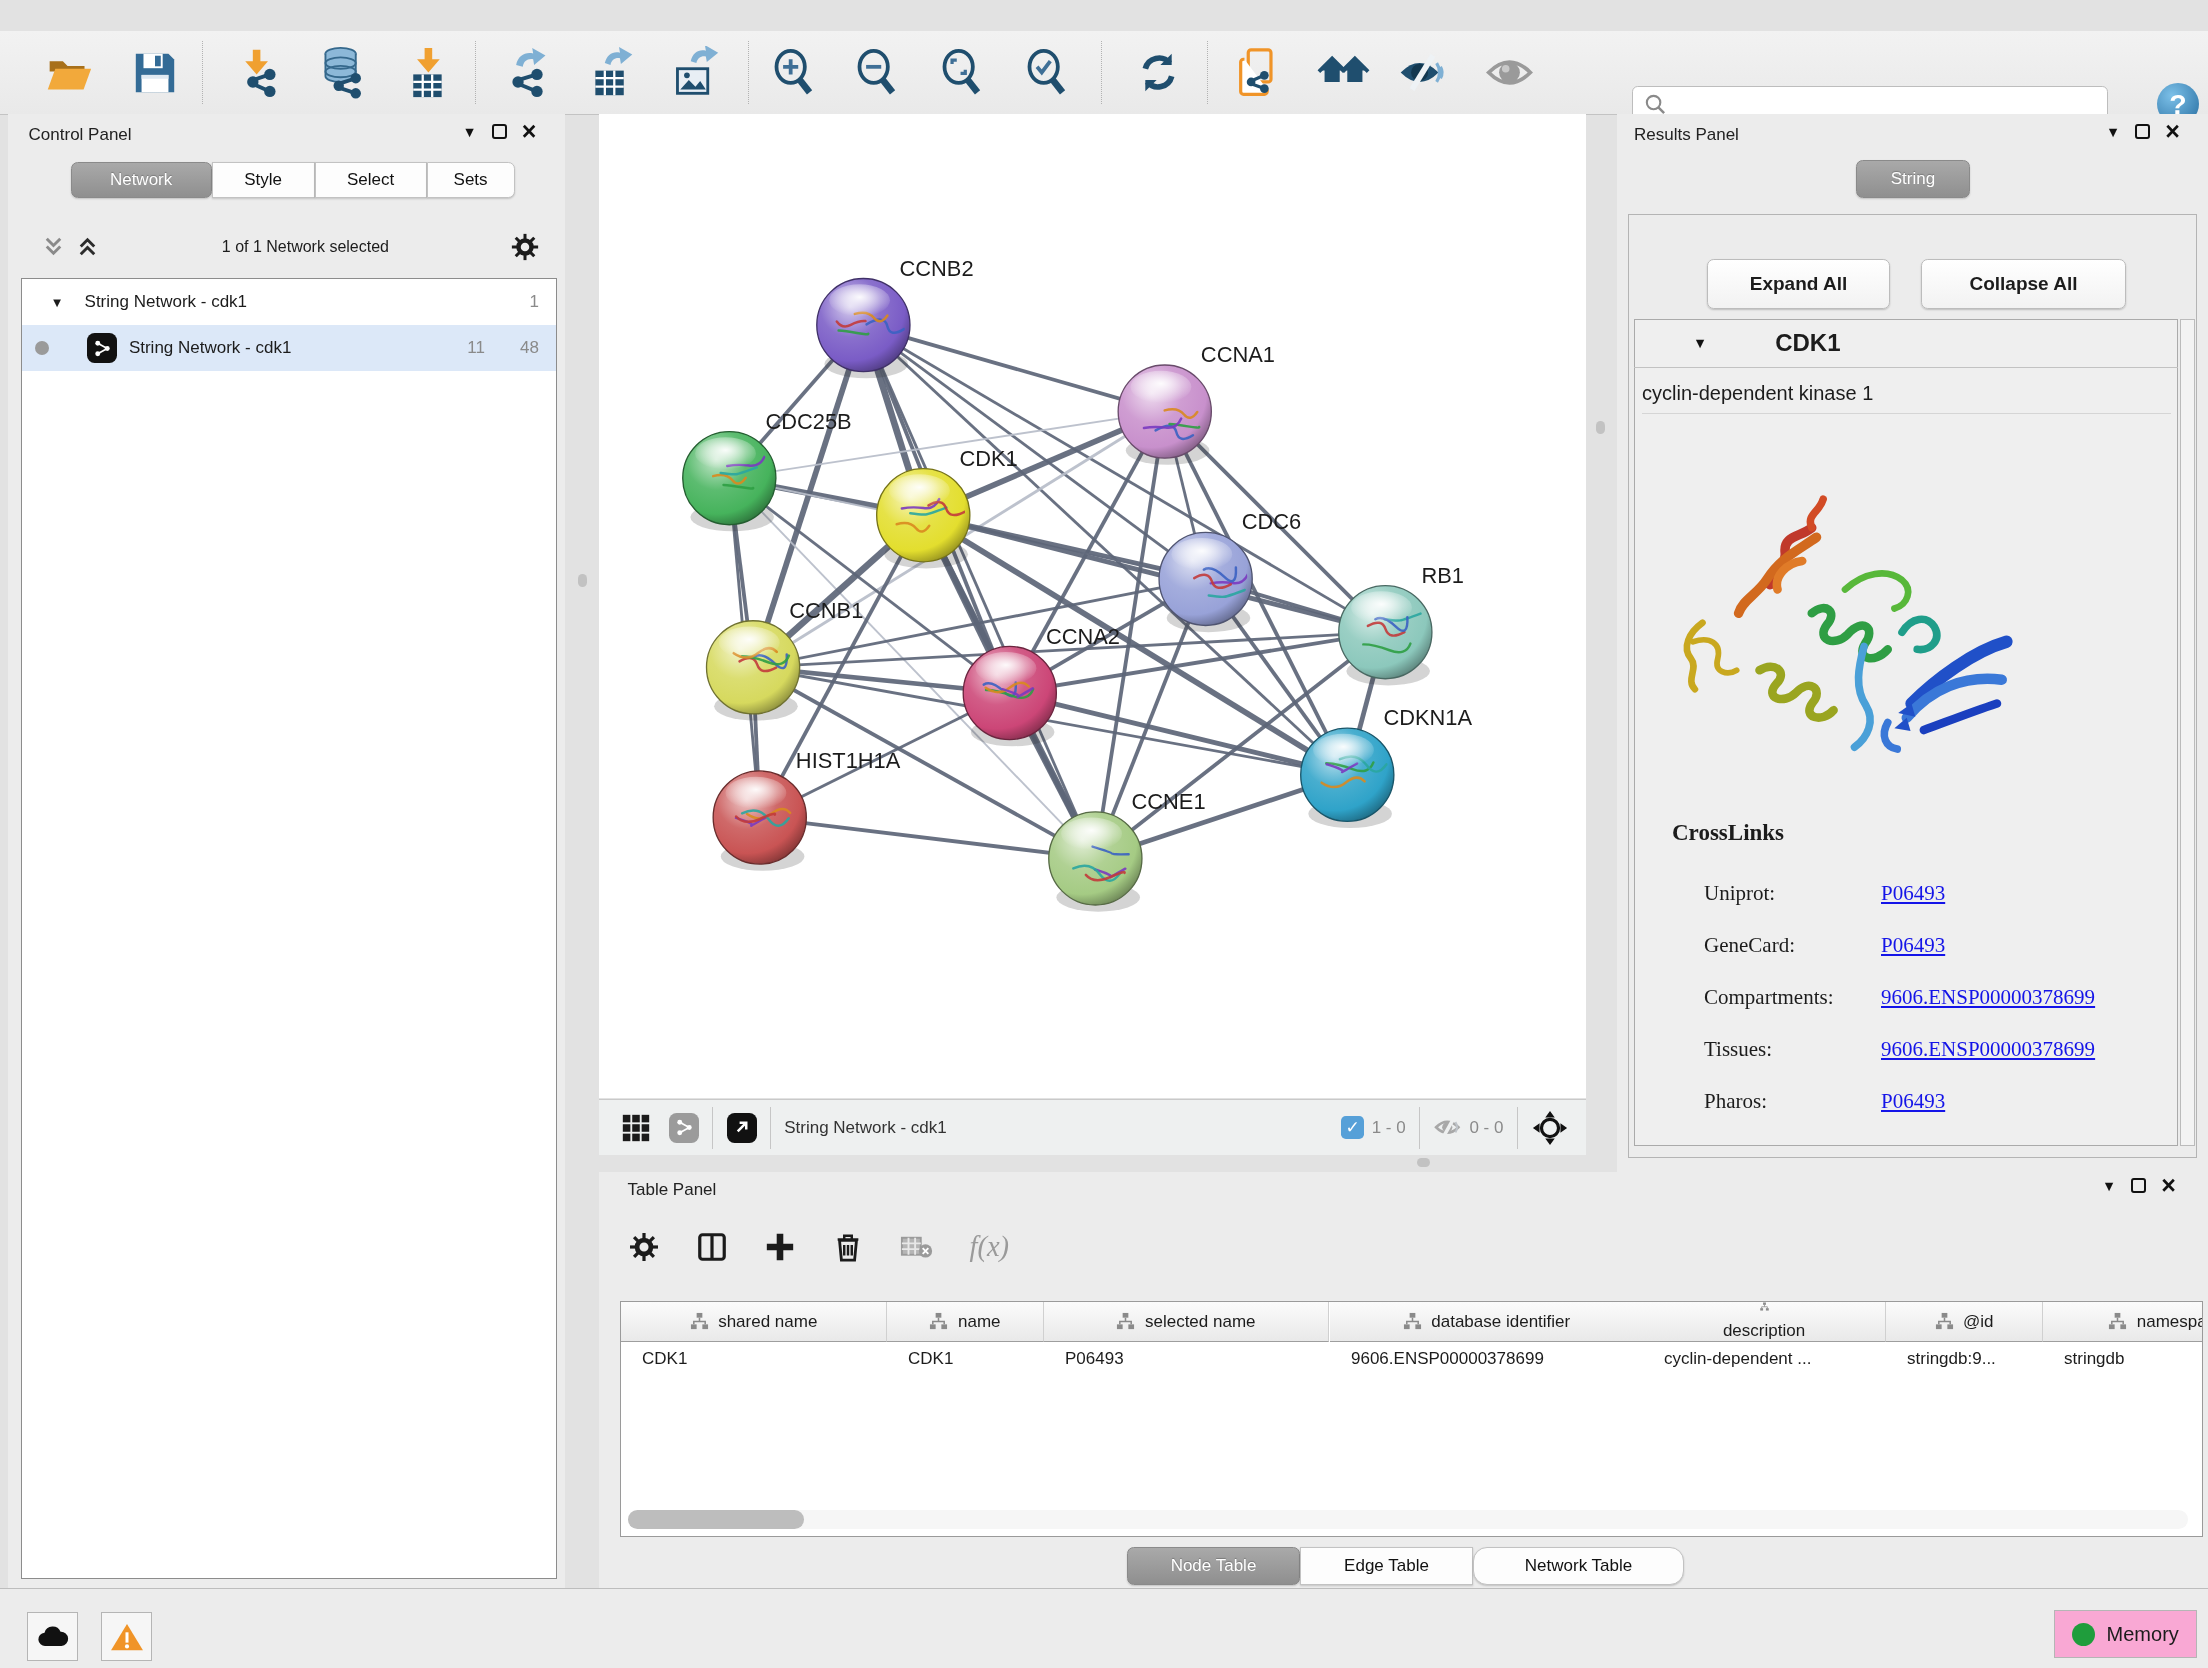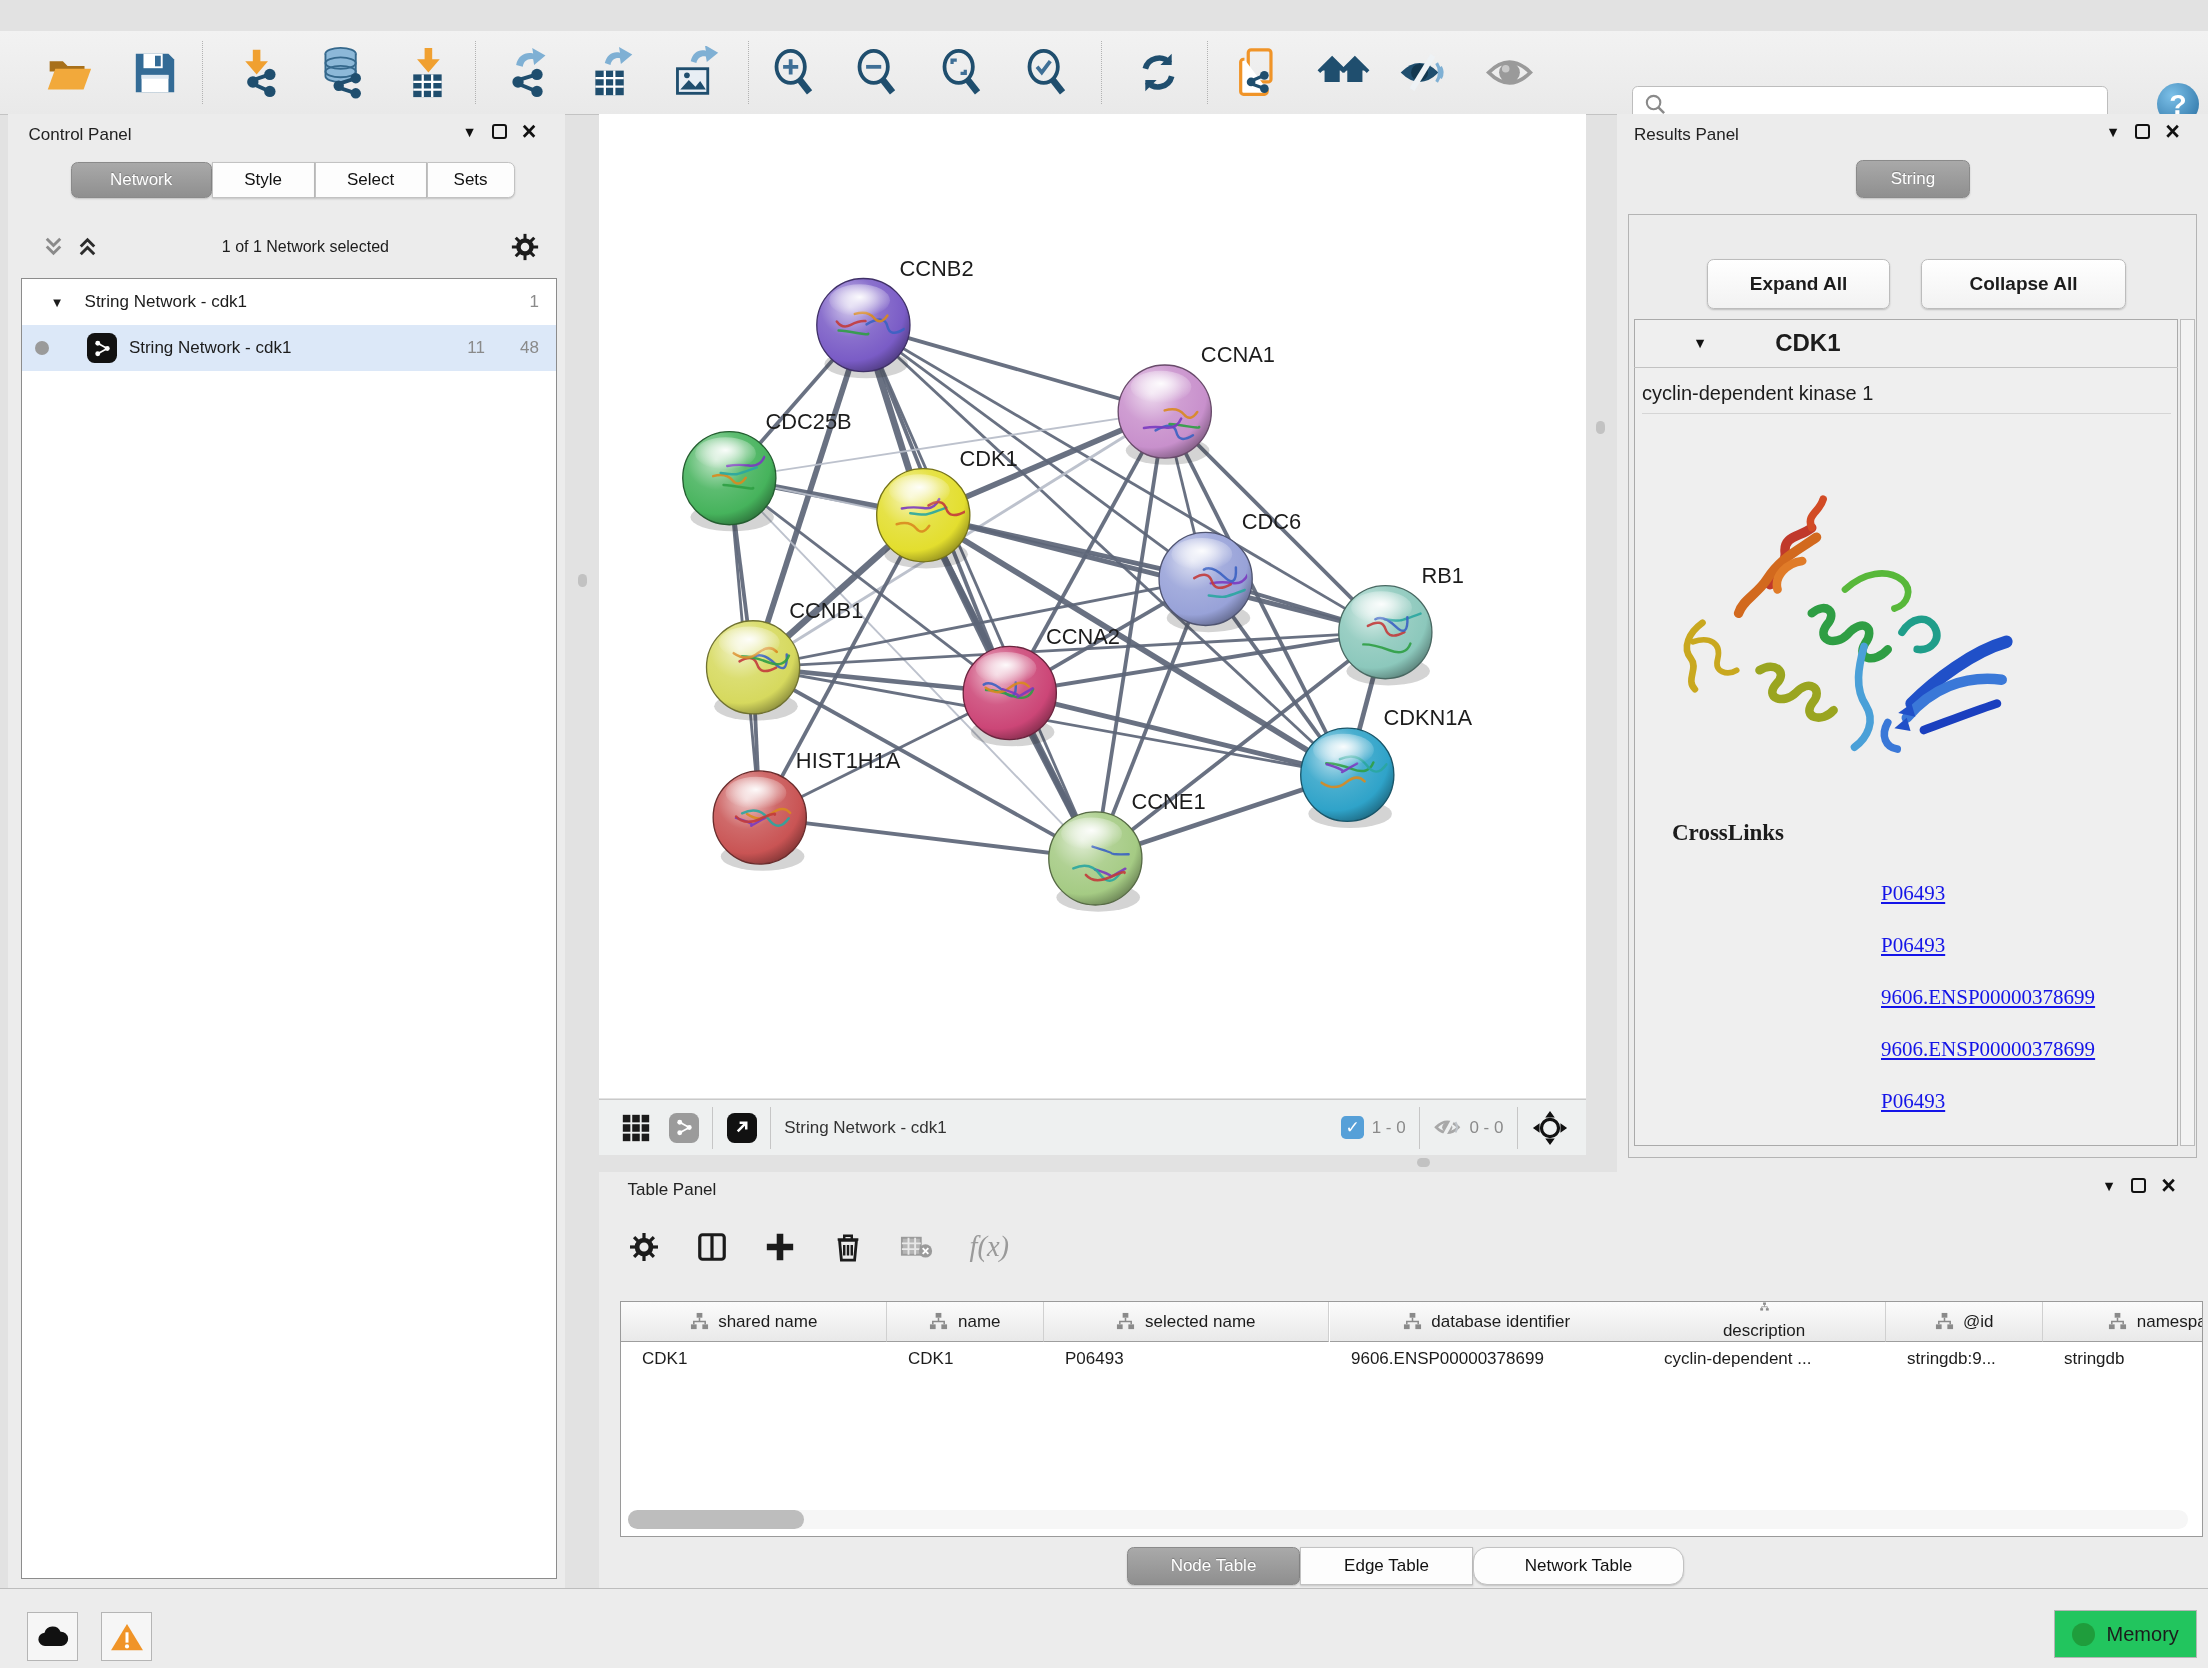--- a/index.html
+++ b/index.html
@@ -83,21 +83,21 @@
   .tcell{position:absolute;top:40px;height:34px;display:flex;align-items:center;
     padding-left:21px;font-size:17px;box-sizing:border-box;}
   .hscroll{position:absolute;left:628px;top:1510px;width:1567px;height:19px;background:#f6f6f6;
     border-radius:9.5px;}
   .hthumb{position:absolute;left:0;top:0;width:176px;height:19px;background:#bdbdbd;border-radius:9.5px;}
   
   .statusbar{position:absolute;left:0;top:1588px;width:2208px;height:80px;background:#ececec;
     border-top:1px solid #bdbdbd;}
   .sbtn{position:absolute;top:23px;width:51px;height:49px;background:#f6f6f6;border:1.4px solid #b5b5b5;
     display:flex;align-items:center;justify-content:center;box-sizing:border-box;}
-  .membtn{position:absolute;left:2054px;top:21px;width:143px;height:48px;background:#22c55e;
+  .membtn{position:absolute;left:2054px;top:21px;width:143px;height:48px;background:#f9a8d4;
     border:1.4px solid #b5b5b5;display:flex;align-items:center;justify-content:center;gap:11.4px;
     font-size:20px;box-sizing:border-box;}
   .dot{border-radius:50%;}
   .splitdot{position:absolute;width:8.6px;height:13.3px;border-radius:4.8px;background:#c2c2c2;}
   .fx{font-family:"Liberation Serif",serif;font-style:italic;font-size:28.5px;color:#9a9a9a;}
 </style>
 </head>
 <body>
 
 <div id="app">
@@ -733,20 +733,27 @@
       <path d="M205 210 c-6 22 -10 44 2 62 c10 16 2 34 -12 44" stroke="#4aa0d8" stroke-width="8"></path>
       <path d="M230 290 c-8 14 -2 26 10 28" stroke="#3a78d8" stroke-width="8"></path>
       <path d="M355 205 C320 215 280 245 255 270" stroke="#2050c8" stroke-width="13"></path>
       <path d="M350 245 C310 240 275 255 250 285" stroke="#3a78d8" stroke-width="11"></path>
       <path d="M345 270 C315 280 290 290 268 298" stroke="#1a3fbf" stroke-width="9"></path>
       <path d="M255 270 l-14 10 18 4z M250 285 l-13 11 17 3z" fill="#2050c8" stroke="none"></path>
     </g>
   </svg>
 
   <div class="abs serif" style="left:1672px;top:820px;font-size:23px;font-weight:bold;">CrossLinks</div>
+  <div class="abs serif" style="left:1704px;top:867px;font-size:21px;line-height:52px;">
+    <div>Uniprot:</div>
+    <div>GeneCard:</div>
+    <div>Compartments:</div>
+    <div>Tissues:</div>
+    <div>Pharos:</div>
+  </div>
   <div class="abs serif" style="left:1881px;top:867px;font-size:21px;line-height:52px;">
     <div><a class="clink">P06493</a></div>
     <div><a class="clink">P06493</a></div>
     <div><a class="clink">9606.ENSP00000378699</a></div>
     <div><a class="clink">9606.ENSP00000378699</a></div>
     <div><a class="clink">P06493</a></div>
   </div>
 
   <div class="tpanel">
     <div class="ptitle" style="left:28.5px;top:7.6px;">Table Panel</div>

